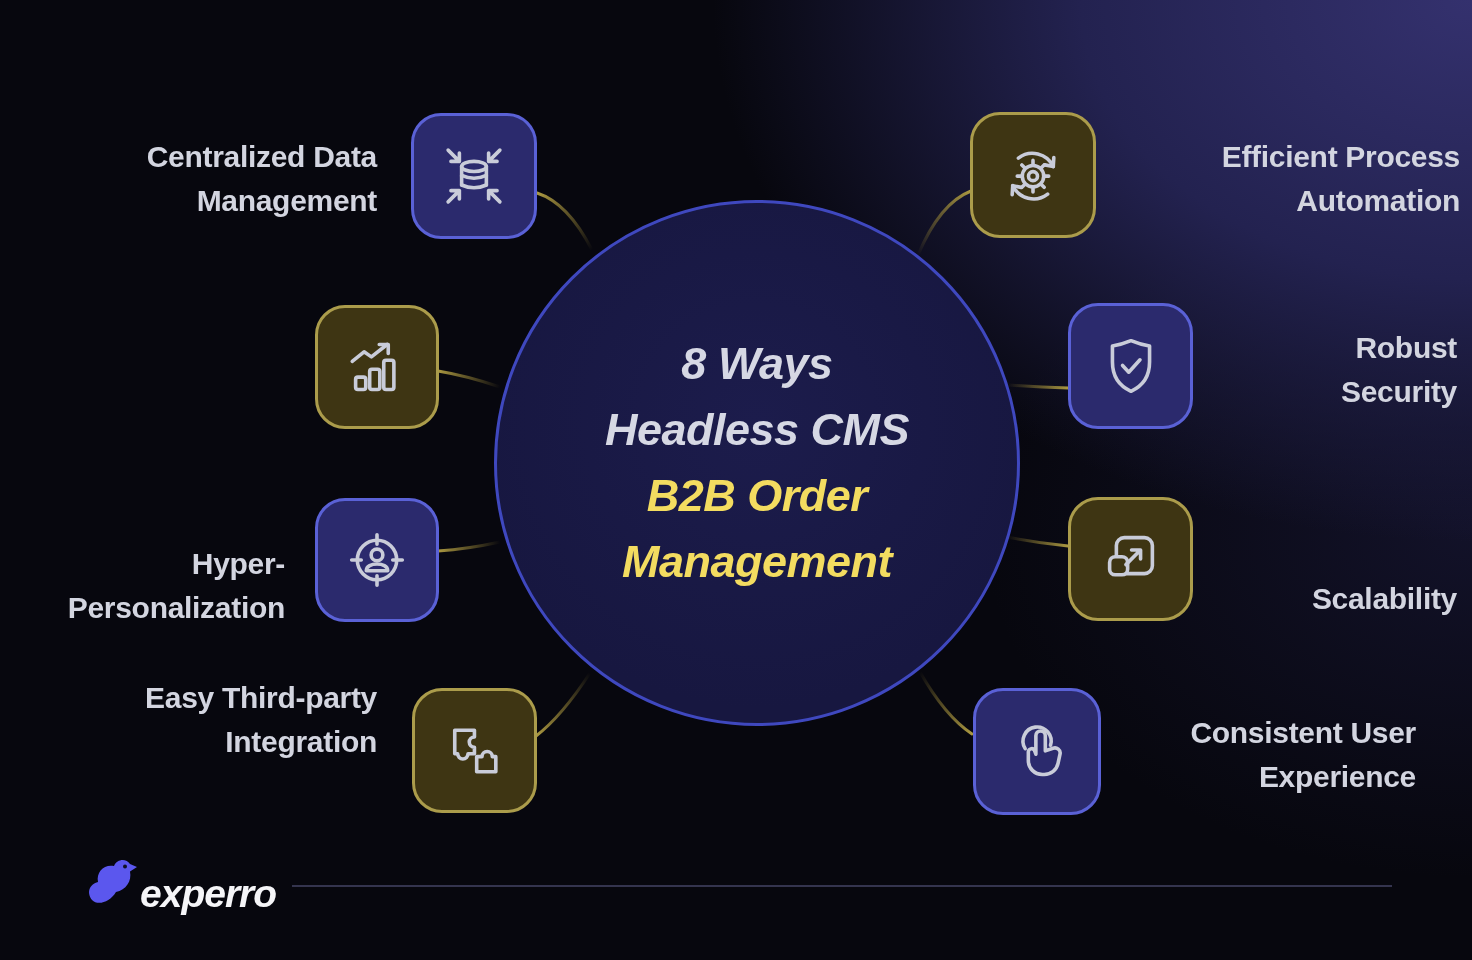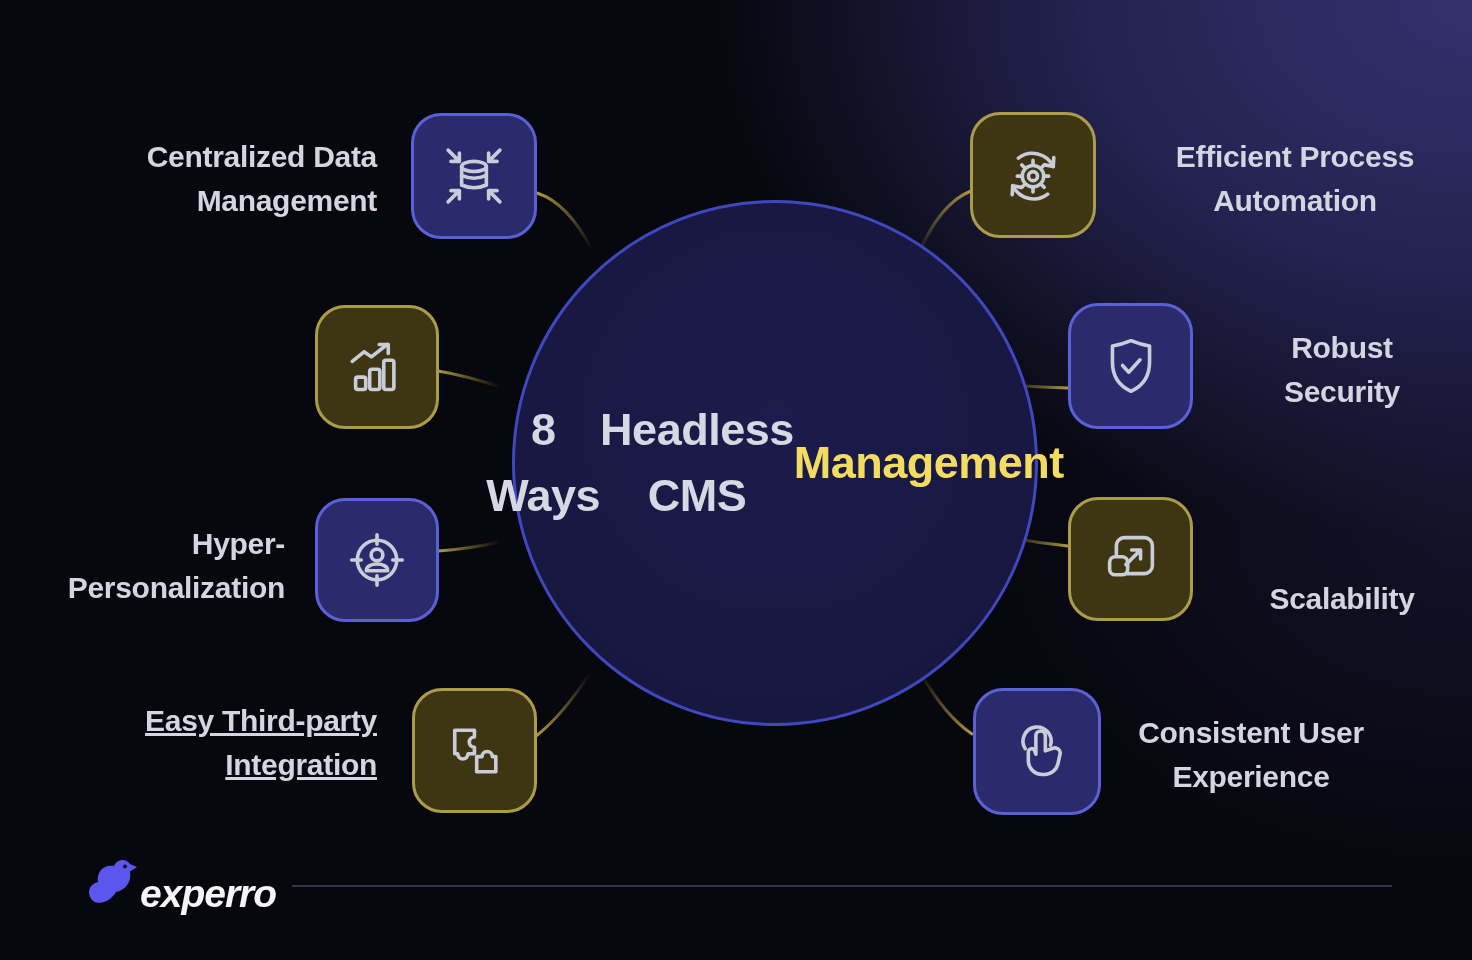--- a/index.html
+++ b/index.html
@@ -6,45 +6,46 @@
   #canvas{
     position:relative;width:1472px;height:960px;overflow:hidden;
     font-family:"Liberation Sans", sans-serif;
     background:
       radial-gradient(1150px 820px at 100% 0%, #34316e 0%, #232250 34%, rgba(16,16,34,0) 66%),
       radial-gradient(700px 500px at 100% 55%, rgba(40,38,92,.35) 0%, rgba(16,16,34,0) 70%),
       #07070e;
   }
   .connectors{position:absolute;left:0;top:0;}
   .center-circle{
-    position:absolute;left:512px;top:200px;width:526px;height:526px;
+    position:absolute;left:494px;top:200px;width:526px;height:526px;
     border-radius:50%;border:3px solid #3f48bf;box-sizing:border-box;
     background:radial-gradient(circle at 50% 42%, #1c1c4c 0%, #171740 72%);
-    display:flex;flex-direction:row;align-items:center;justify-content:center;
+    display:flex;flex-direction:column;align-items:center;justify-content:center;
     text-align:center;
+    font-style:italic;
   }
   .center-circle .line{
     font-size:45px;font-weight:700;line-height:66px;letter-spacing:-.5px;color:#d6d8e4;
   }
   .center-circle .t-yellow{color:#f3dc60;}
   .icon-box{
     position:absolute;width:126px;height:126px;border-radius:30px;
     border:3px solid;box-sizing:border-box;
     display:flex;align-items:center;justify-content:center;
   }
   .theme-blue{background:#2b2a6d;border-color:#5a61d6;}
   .theme-gold{background:#3e3513;border-color:#ab9c4b;}
   .icon-box svg{width:72px;height:72px;}
   .ic{fill:none;stroke:#c9ccd9;stroke-width:3.2;stroke-linecap:round;stroke-linejoin:round;}
   .label{
     position:absolute;font-size:30px;line-height:44px;font-weight:600;
     color:#d3d5e0;white-space:pre-line;letter-spacing:-.3px;
   }
   .label.right{text-align:right;}
-  .label.left{text-align:center;}
+  .label.left{text-align:right;}
   .logo{position:absolute;left:84px;top:852px;width:220px;height:68px;}
   .logo .bird{position:absolute;left:0;top:2px;width:60px;height:60px;}
   .logo .word{
     position:absolute;left:56px;top:12px;font-size:39px;font-weight:700;font-style:italic;
     color:#f5f5f8;letter-spacing:-1px;margin-top:8px;
   }
   .divider{position:absolute;left:292px;top:885px;width:1100px;height:2px;background:#34344e;}
 </style>
 </head>
 <body>
@@ -100,20 +101,21 @@
     <path d="M536 736 Q562 716 590 673" stroke="url(#g4)" stroke-width="3" fill="none" stroke-linecap="round"></path>
     <path d="M971 191 Q940 203 918 255" stroke="url(#g5)" stroke-width="3" fill="none" stroke-linecap="round"></path>
     <path d="M1068 388 Q1038 387 1007 385" stroke="url(#g6)" stroke-width="3" fill="none" stroke-linecap="round"></path>
     <path d="M1068 546 Q1038 543 1007 537" stroke="url(#g7)" stroke-width="3" fill="none" stroke-linecap="round"></path>
     <path d="M972 734 Q945 716 920 672" stroke="url(#g8)" stroke-width="3" fill="none" stroke-linecap="round"></path>
   </svg>
 
   <div class="center-circle">
     <div class="line">8 Ways</div>
     <div class="line">Headless CMS</div>
+    <div class="line t-yellow">B2B Order</div>
     <div class="line t-yellow">Management</div>
   </div>
 
   <div class="icon-box theme-blue" style="left:411px;top:113px;">
     <svg viewBox="0 0 64 64">
       <g class="ic">
         <path d="M9 9 L19 19 M19 11.5 V19 H11.5"></path>
         <path d="M55 9 L45 19 M45 11.5 V19 H52.5"></path>
         <path d="M9 55 L19 45 M11.5 45 H19 V52.5"></path>
         <path d="M55 55 L45 45 M52.5 45 H45 V52.5"></path>
@@ -194,23 +196,23 @@
     <svg viewBox="0 0 64 64">
       <g class="ic">
         <path d="M21.5 29 A12.5 12.5 0 1 1 44 26"></path>
         <path d="M31 34 V17.5 a4.2 4.2 0 0 1 8.4 0 V31 l6.8 -2.3 c3.5 -1.2 7 1.5 6.3 5 l-1.8 8.5 c-1.2 5.8 -6.3 9.8 -12.2 9.8 h-1.8 c-6.9 0 -12.4 -5.6 -12.4 -12.4 v-7.6 c0 -2.9 3.8 -4 5.4 -1.6 Z"></path>
       </g>
     </svg>
   </div>
 
   <div class="label right" style="left:60px;top:135px;width:317px;">Centralized Data
 Management</div>
-  <div class="label right" style="left:40px;top:522px;width:245px;">Hyper-
+  <div class="label right" style="left:40px;top:542px;width:245px;">Hyper-
 Personalization</div>
-  <div class="label right" style="left:60px;top:699px;width:317px;text-decoration:underline;">Easy Third-party
+  <div class="label right" style="left:60px;top:676px;width:317px;">Easy Third-party
 Integration</div>
   <div class="label left" style="left:1130px;top:135px;width:330px;">Efficient Process
 Automation</div>
   <div class="label left" style="left:1227px;top:326px;width:230px;">Robust
 Security</div>
   <div class="label left" style="left:1227px;top:541px;width:230px;margin-top:36px;">Scalability</div>
   <div class="label left" style="left:1086px;top:711px;width:330px;">Consistent User
 Experience</div>
 
   <div class="logo">

